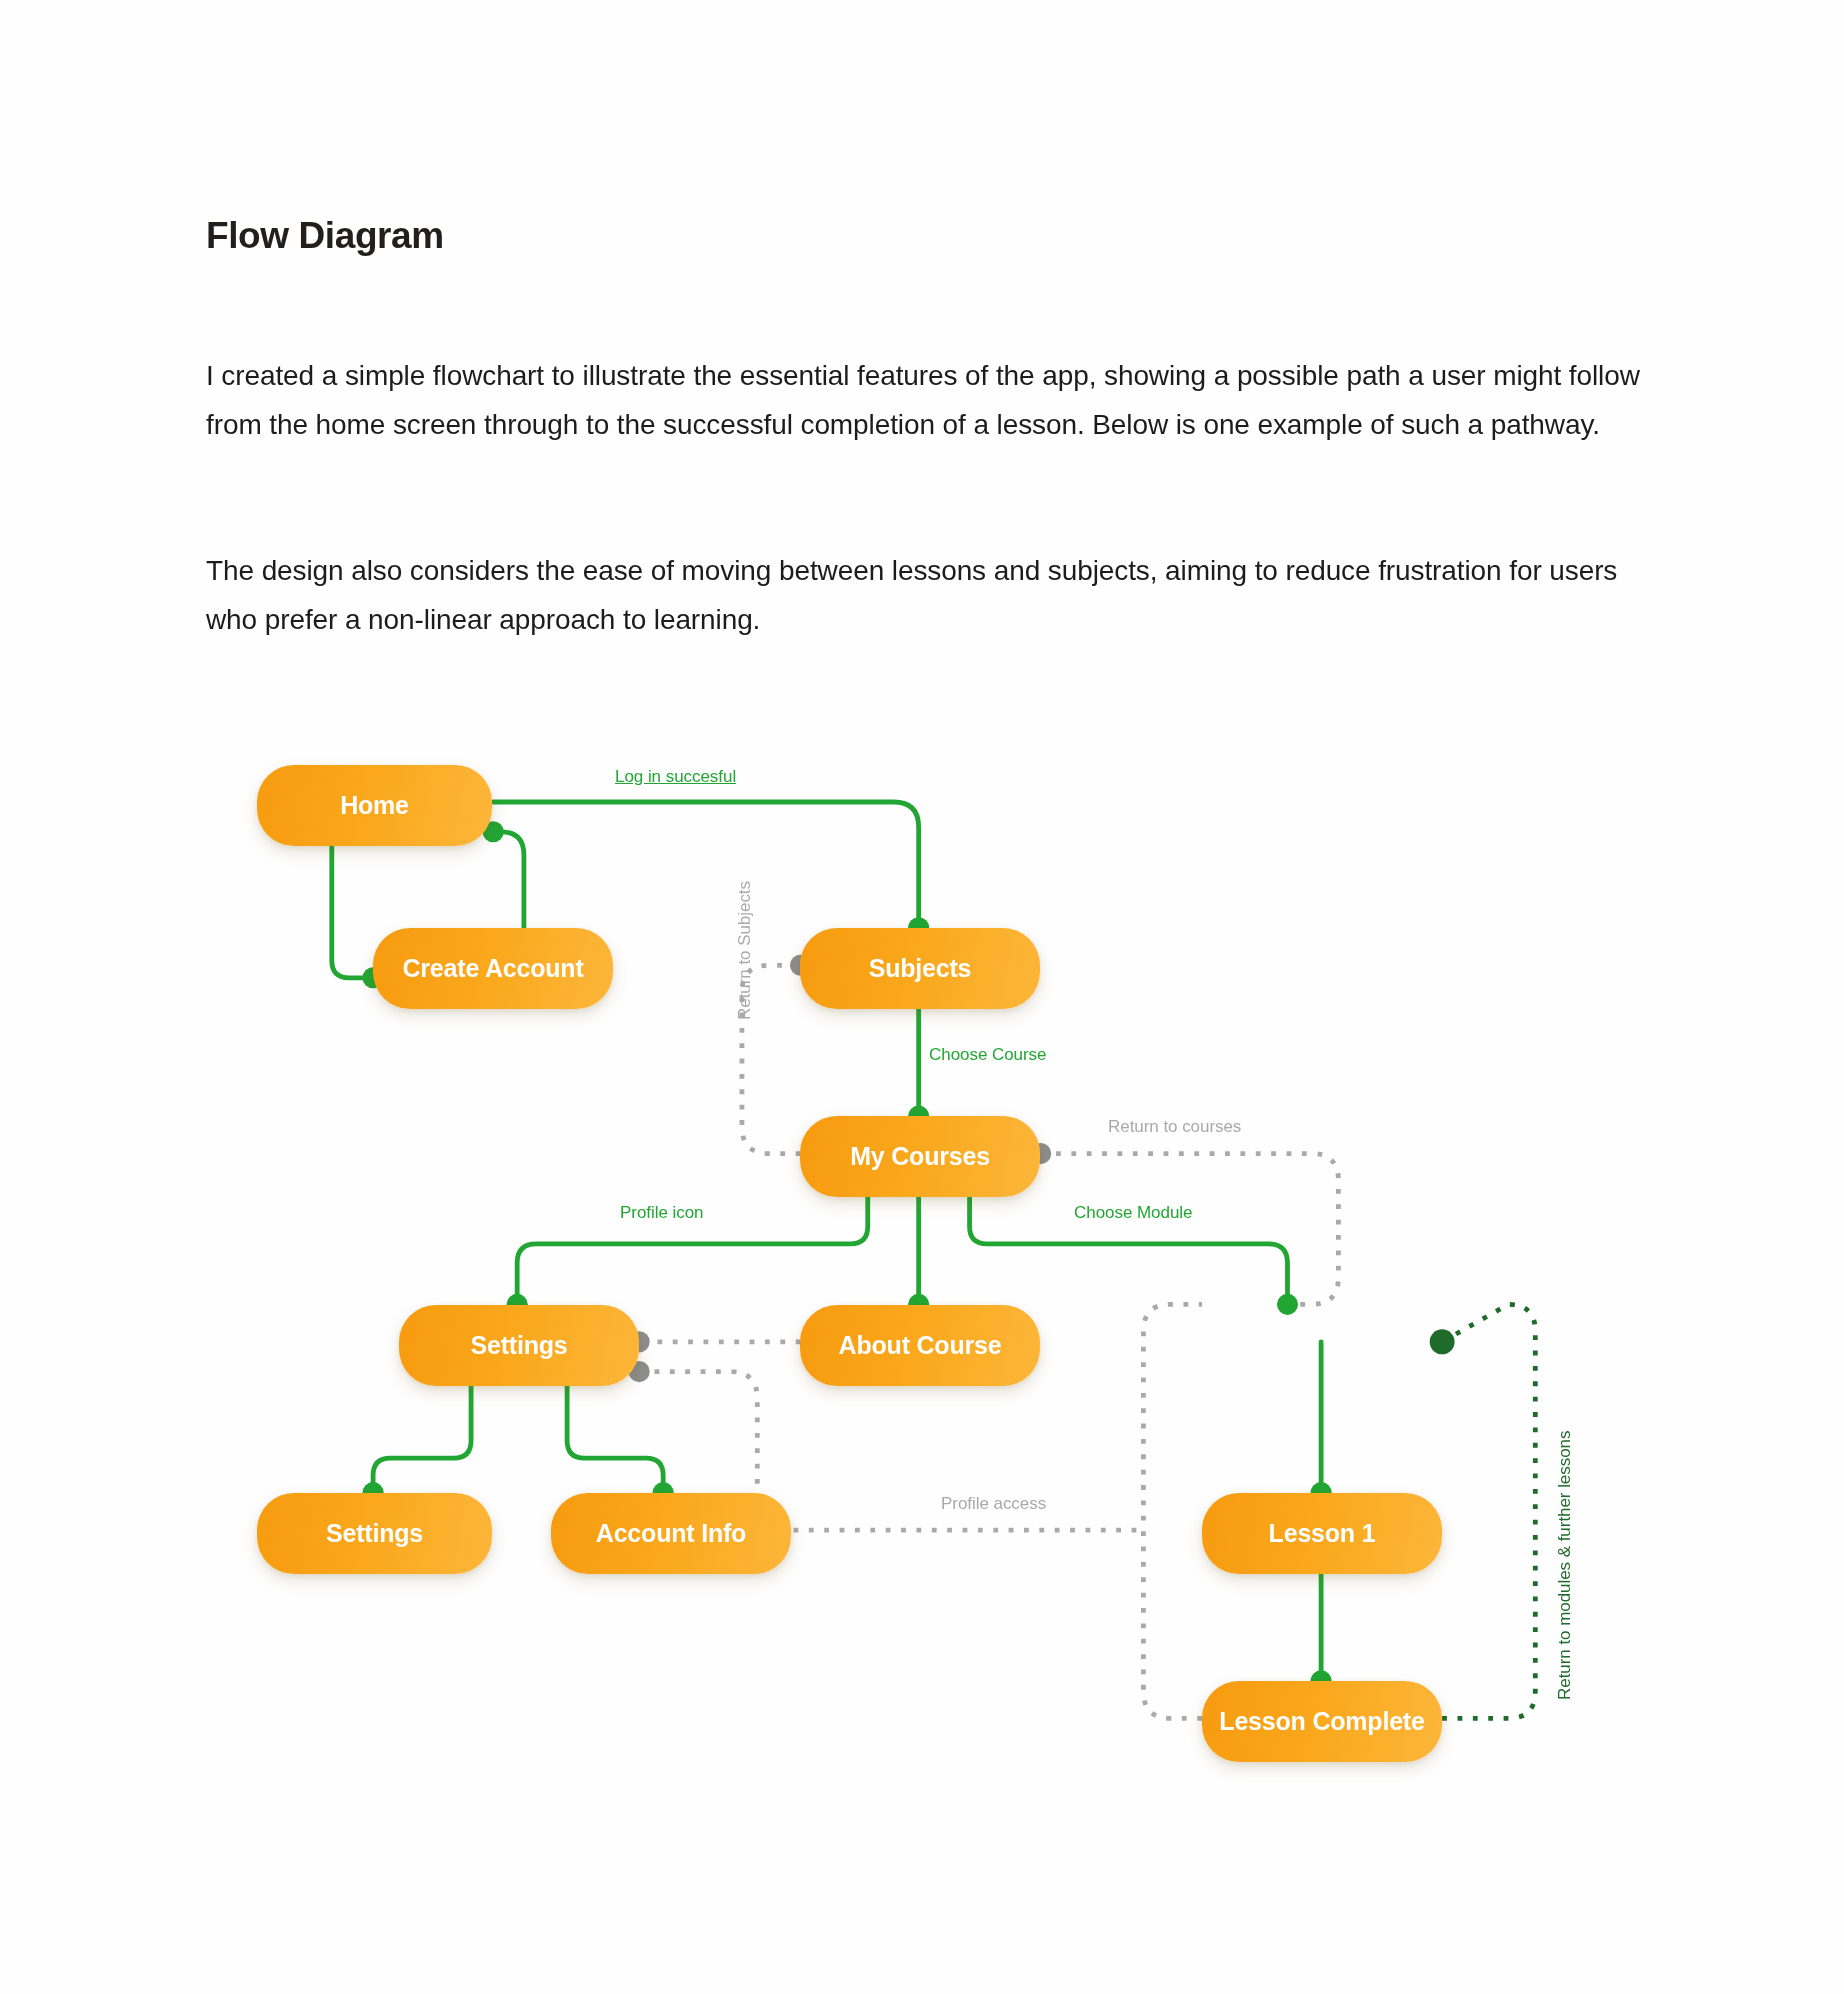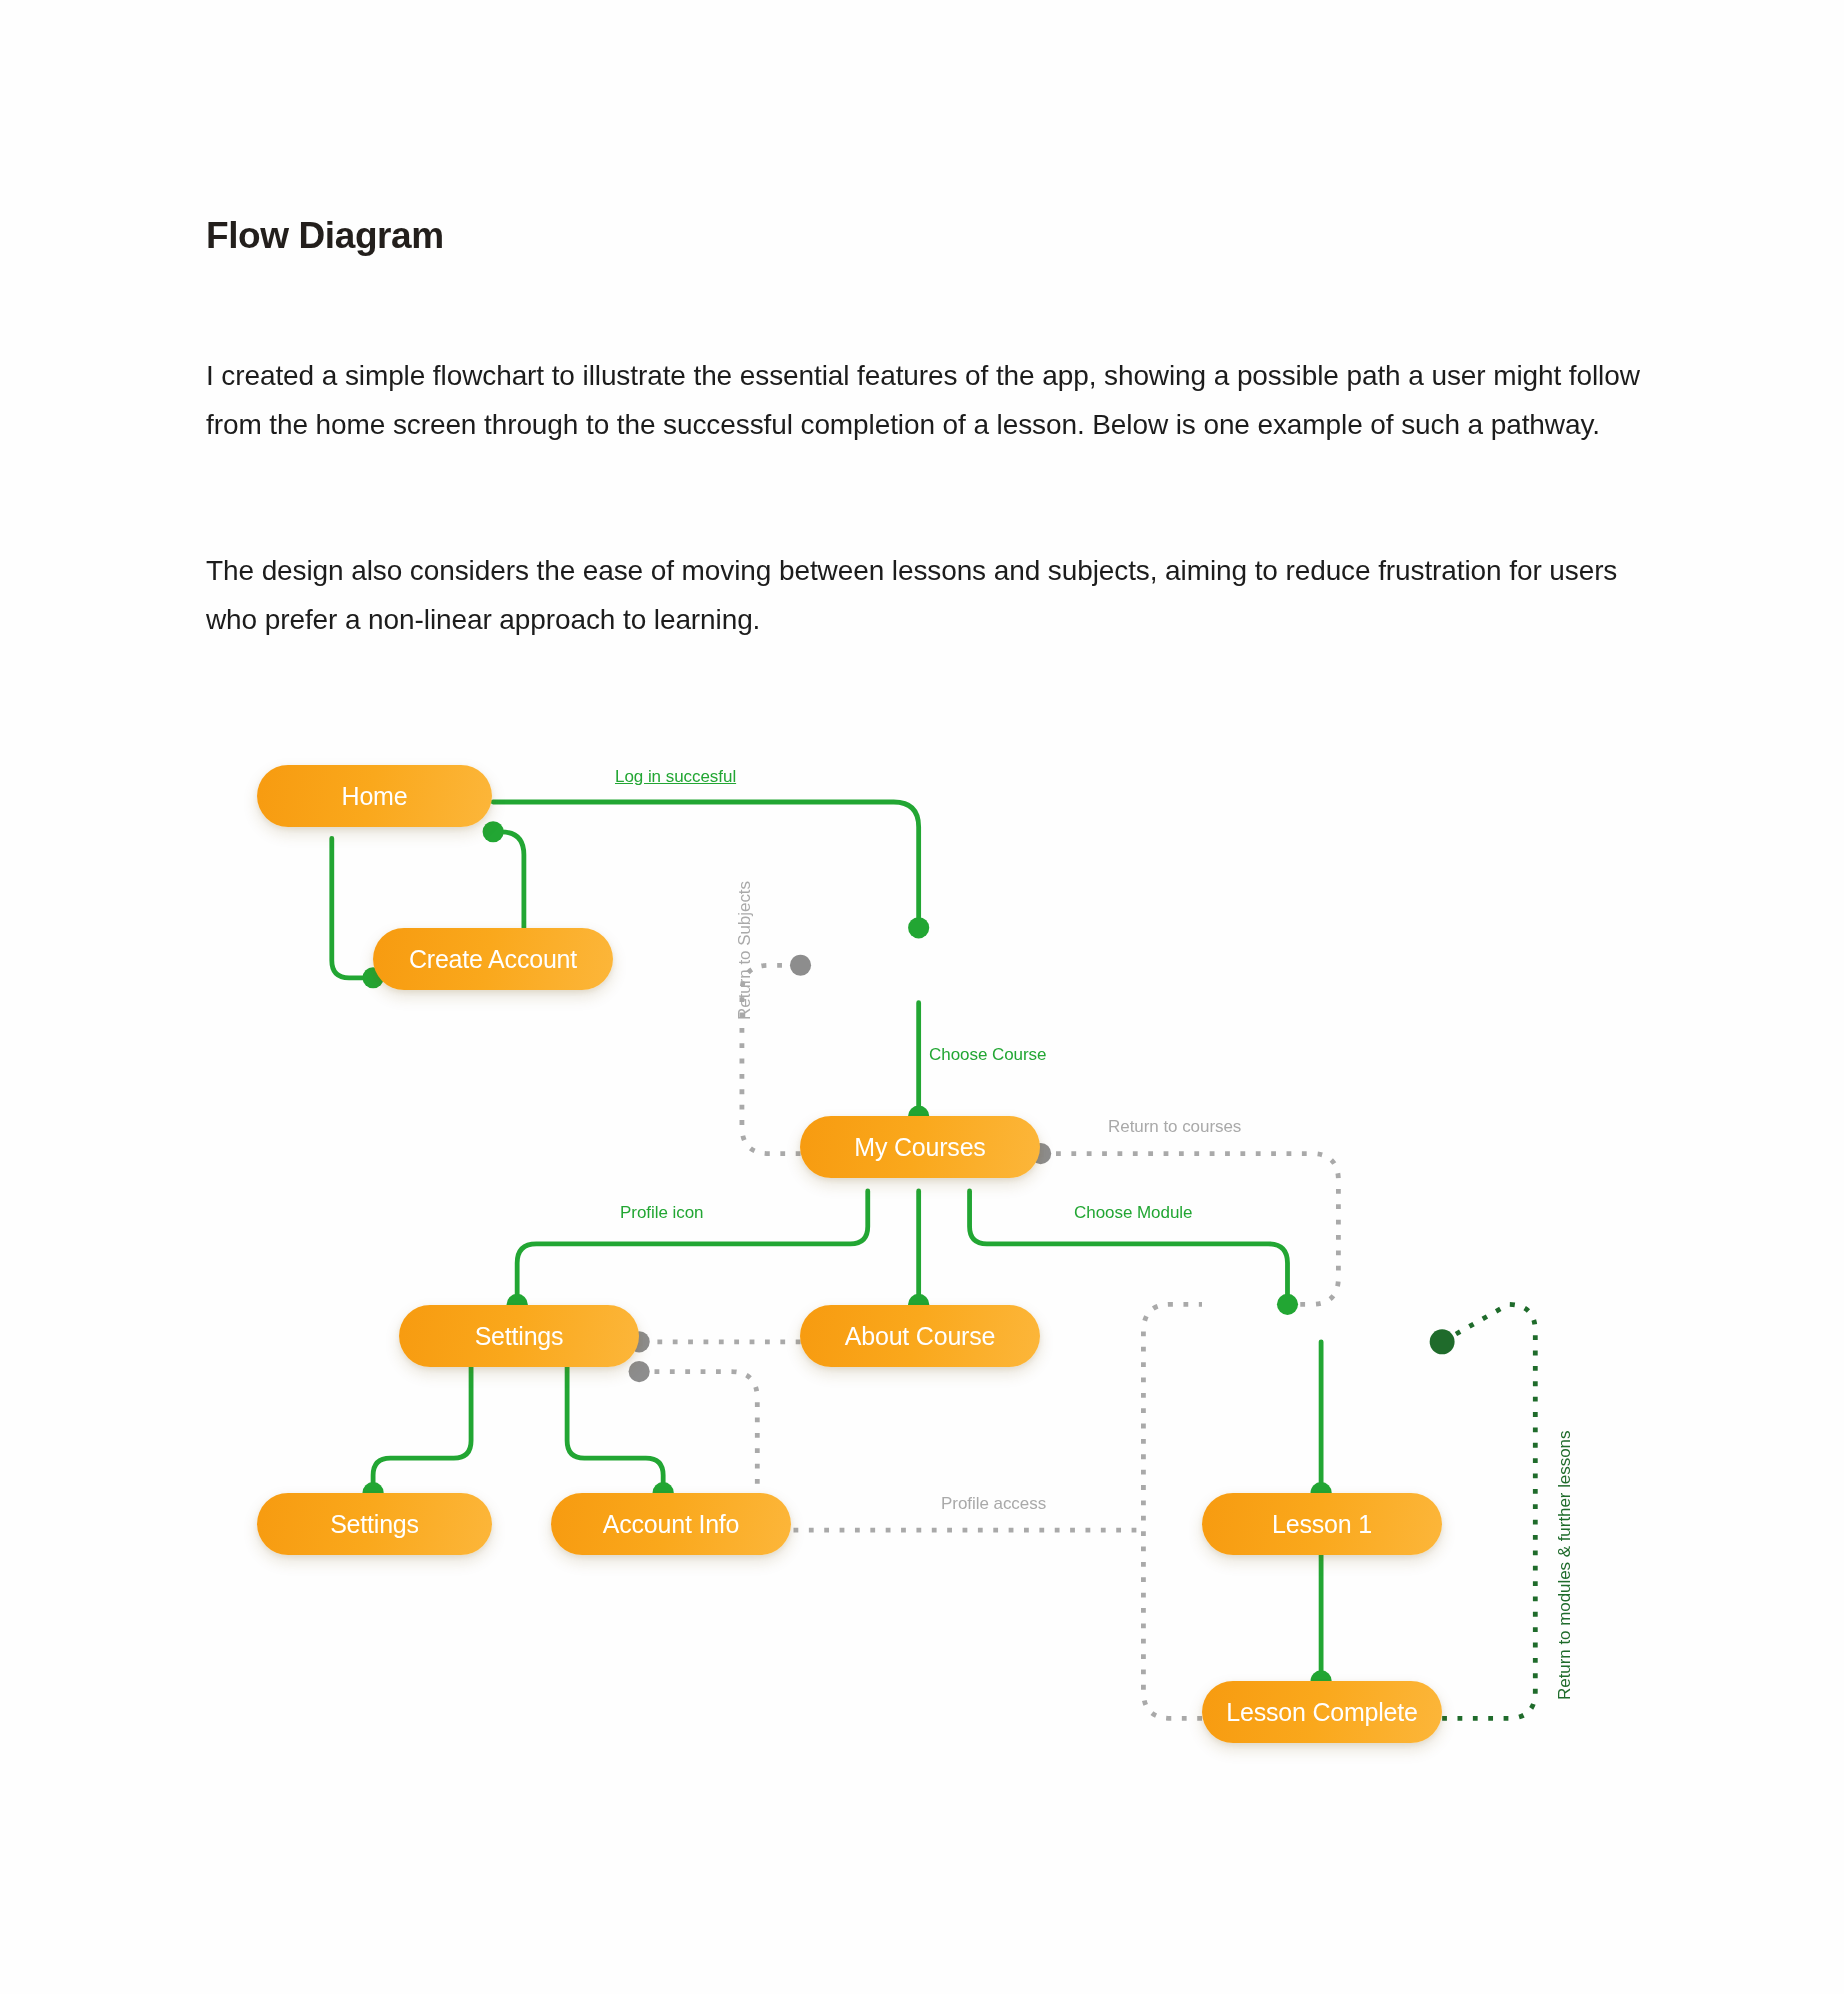--- a/index.html
+++ b/index.html
@@ -57,28 +57,28 @@
     pointer-events: none;
   }
   .flow svg { display: block; }
 
   
   .node {
     position: absolute;
     display: flex;
     align-items: center;
     justify-content: center;
-    height: 62px;
+    height: 81px;
     border-radius: 37px;
     background: linear-gradient(100deg, #f79b10 0%, #faa81c 48%, #fcb63a 100%);
     box-shadow: 0 6.7px 15.4px rgba(120, 90, 20, 0.16),
                 0 1.9px 4.8px rgba(120, 90, 20, 0.10);
     color: #ffffff;
     font-size: 25px;
-    font-weight: 400;
+    font-weight: 700;
     letter-spacing: -0.2px;
     white-space: nowrap;
     z-index: 5;
   }
 
   
   .elabel {
     position: absolute;
     font-size: 17px;
     font-weight: 500;
@@ -203,20 +203,23 @@
   </div>
 
   <div class="node" style="left:257px; top:765px; width:235px;">
     <span>Home</span>
   </div>
 
   <div class="node" style="left:373px; top:928px; width:240px;">
     <span>Create Account</span>
   </div>
 
+  <div class="node" style="left:800px; top:928px; width:240px;">
+    <span>Subjects</span>
+  </div>
 
   <div class="node" style="left:800px; top:1116px; width:240px;">
     <span>My Courses</span>
   </div>
 
   <div class="node" style="left:399px; top:1305px; width:240px;">
     <span>Settings</span>
   </div>
 
   <div class="node" style="left:800px; top:1305px; width:240px;">

